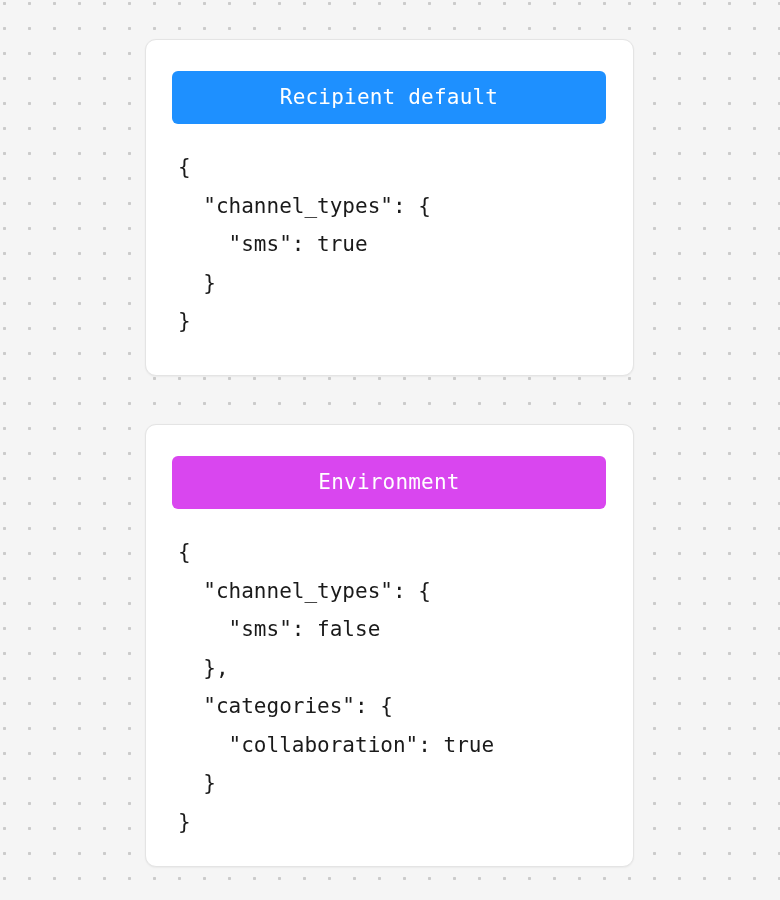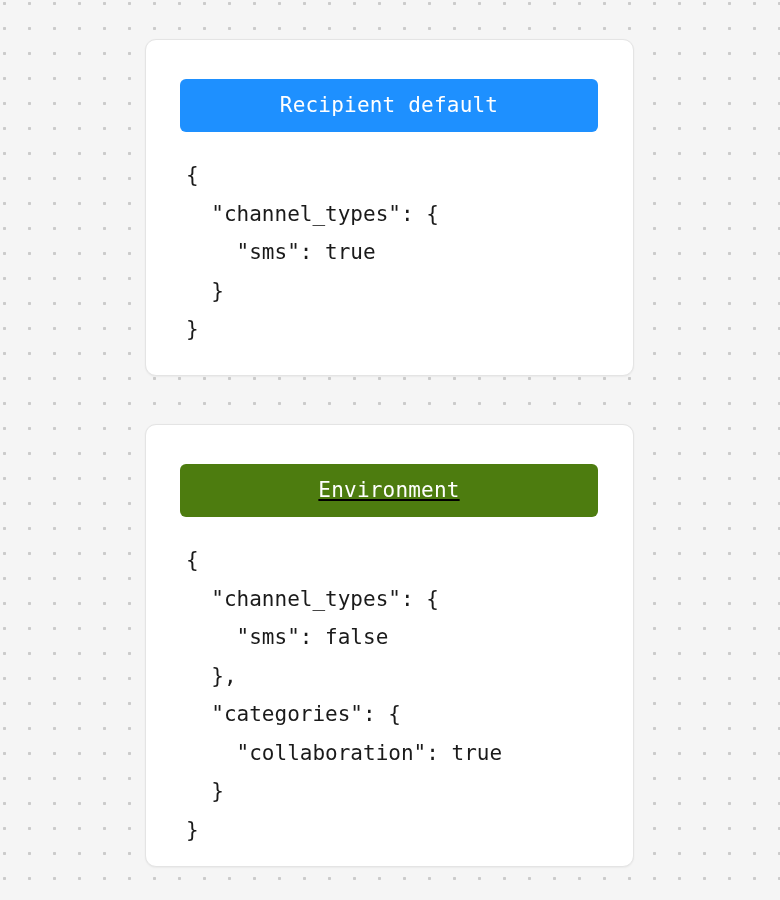--- a/index.html
+++ b/index.html
@@ -26,21 +26,21 @@
   }
 
   .card {
     position: absolute;
     left: 145px;
     width: 489px;
     background: #ffffff;
     border: 1px solid #e4e4e4;
     border-radius: 11px;
     box-shadow: 0 1px 2px rgba(0,0,0,0.045), 0 0 0 0.5px rgba(0,0,0,0.012);
-    padding: 8px;
+    padding: 0;
   }
 
   .card--recipient { top: 39px; height: 337px; }
   .card--environment { top: 424px; height: 443px; }
 
   .card-header {
     margin: 31px 27px 0 26px;
     height: 53px;
     border-radius: 6px;
     display: flex;
@@ -81,21 +81,21 @@
       <span class="card-header-title">Recipient default</span>
     </div>
     <pre class="json-body">{
   "channel_types": {
     "sms": true
   }
 }</pre>
   </div>
 
   <div class="card card--environment">
-    <div class="card-header" style="background: #4d7c0f; text-decoration: underline;">
+    <div class="card-header" style="background: #d946ef;">
       <span class="card-header-title">Environment</span>
     </div>
     <pre class="json-body">{
   "channel_types": {
     "sms": false
   },
   "categories": {
     "collaboration": true
   }
 }</pre>

